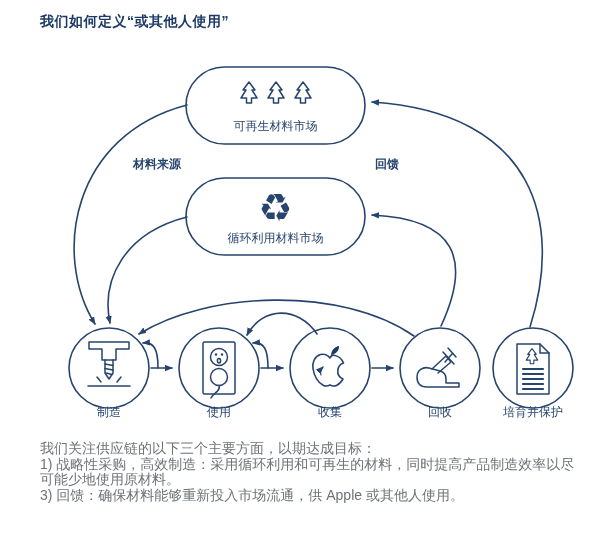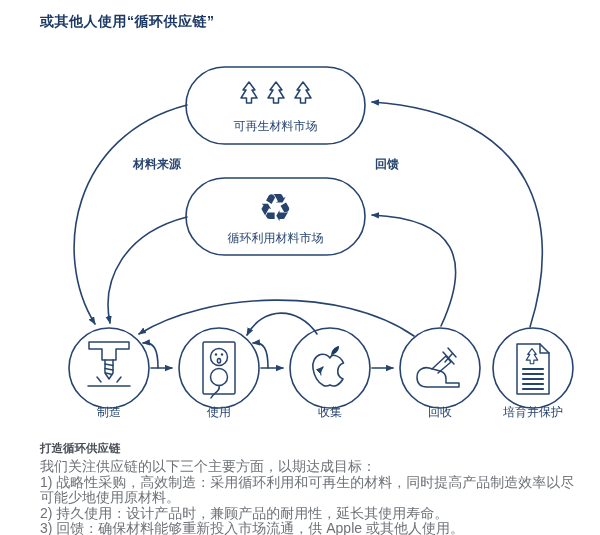--- a/index.html
+++ b/index.html
@@ -16,21 +16,21 @@
   .footer{position:absolute;left:40px;top:441px;width:535px;}
   .footer-heading{font-size:11.5px;font-weight:bold;color:#474c55;margin-bottom:3px;}
   .footer-line{font-size:14px;color:#6e7277;line-height:15.5px;}
   svg text{font-family:"Liberation Sans","DejaVu Sans",sans-serif;}
   .pill-label,.stage-label{font-size:12px;fill:#27446e;}
   .flow-label{font-size:12px;font-weight:bold;fill:#27446e;}
 </style>
 </head>
 <body>
 
-<div class="page-title">或其他人使用“循环供应链”</div>
+<div class="page-title">我们如何定义“或其他人使用”</div>
 
 <svg class="diagram-svg" width="600" height="380" viewBox="0 0 600 380">
   <defs>
     <marker id="ah" markerUnits="userSpaceOnUse" markerWidth="9" markerHeight="8" refX="7" refY="3.2" orient="auto">
       <path d="M0,0 L8,3.2 L0,6.4 Z" fill="#27446e"></path>
     </marker>
   </defs>
 
   <g fill="none" stroke="#27446e" stroke-width="1.6" stroke-linejoin="round" stroke-linecap="round">
 
@@ -112,18 +112,16 @@
   <text class="flow-label" x="387" y="113" text-anchor="middle">回馈</text>
 
   <text class="stage-label" x="109" y="361" text-anchor="middle">制造</text>
   <text class="stage-label" x="219" y="361" text-anchor="middle">使用</text>
   <text class="stage-label" x="330" y="361" text-anchor="middle">收集</text>
   <text class="stage-label" x="440" y="361" text-anchor="middle">回收</text>
   <text class="stage-label" x="533" y="361" text-anchor="middle">培育并保护</text>
 </svg>
 
 <div class="footer">
-  <div class="footer-heading">打造循环供应链</div>
   <div class="footer-line">我们关注供应链的以下三个主要方面，以期达成目标：</div>
   <div class="footer-line">1) 战略性采购，高效制造：采用循环利用和可再生的材料，同时提高产品制造效率以尽可能少地使用原材料。</div>
-  <div class="footer-line">2) 持久使用：设计产品时，兼顾产品的耐用性，延长其使用寿命。</div>
   <div class="footer-line">3) 回馈：确保材料能够重新投入市场流通，供 Apple 或其他人使用。</div>
 </div>
 
 </body></html>

